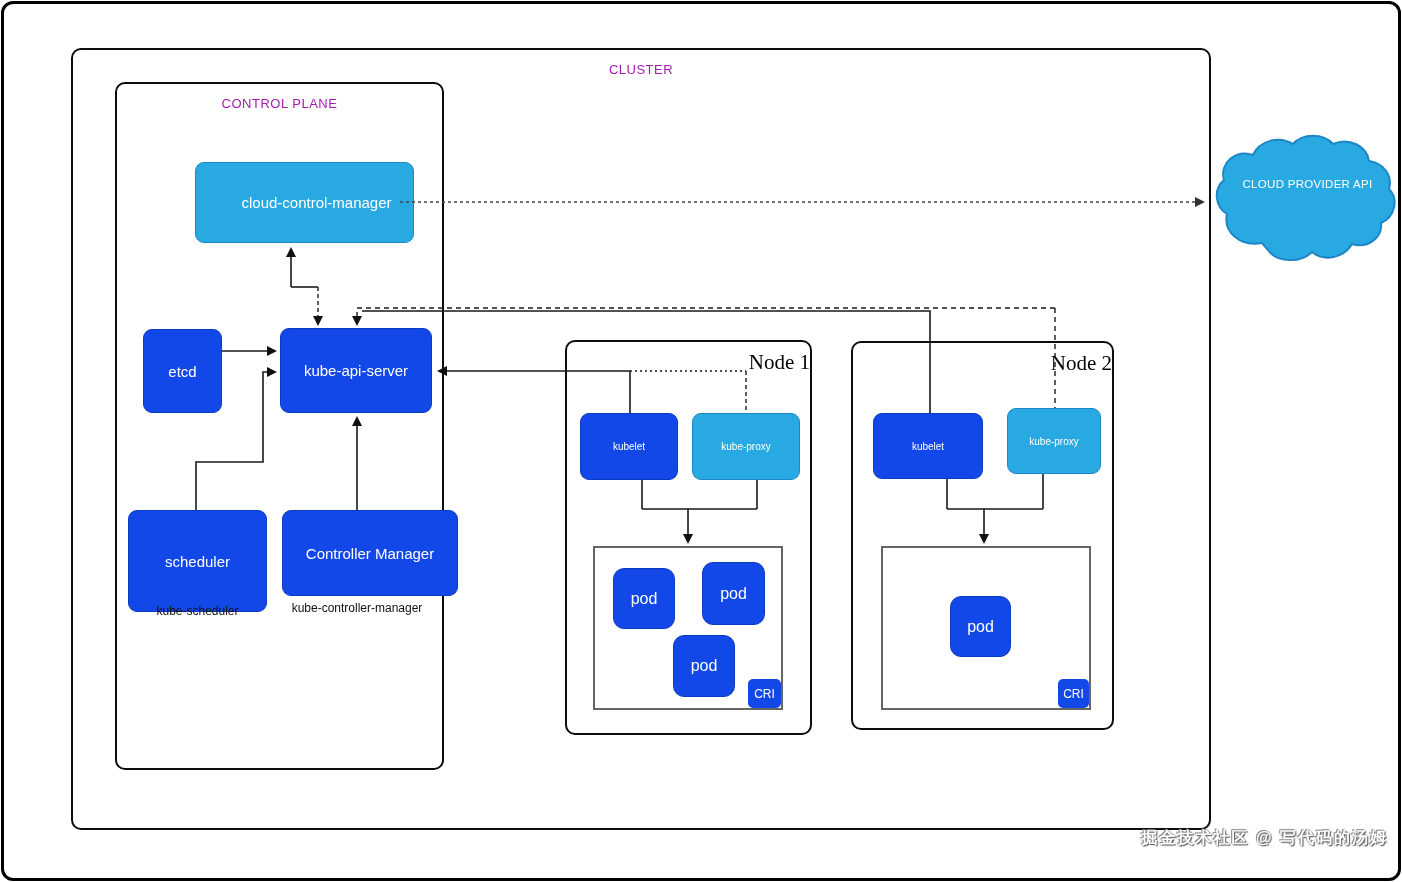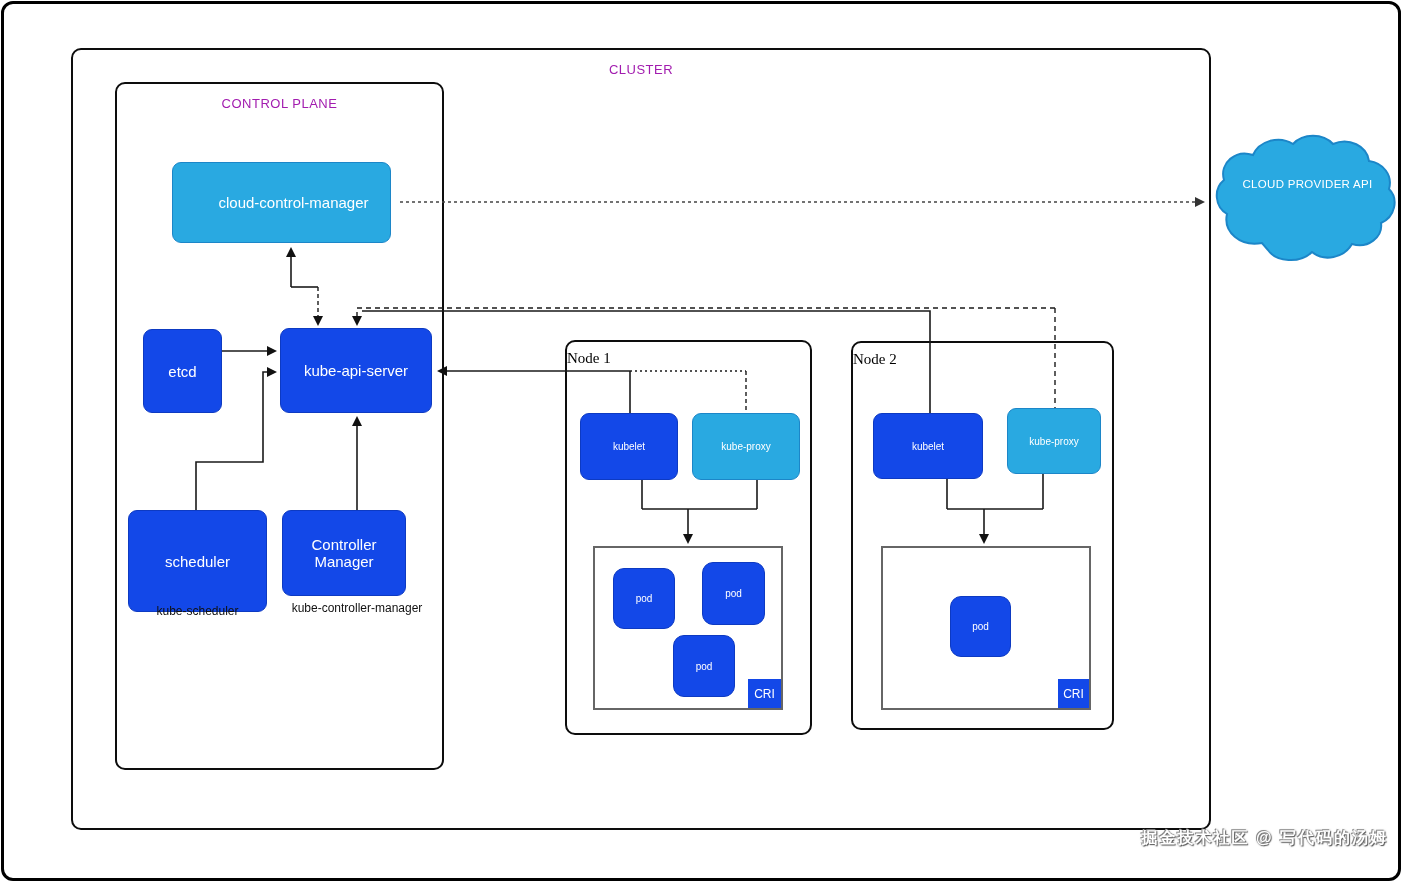--- a/index.html
+++ b/index.html
@@ -5,36 +5,36 @@
   html,body{margin:0;padding:0;background:#fff;}
   body{width:1402px;height:882px;position:relative;font-family:"Liberation Sans",sans-serif;overflow:hidden;}
   .abs{position:absolute;box-sizing:border-box;}
 
   .canvas-border{left:1px;top:1px;width:1400px;height:880px;border:3px solid #000;border-radius:12px;}
 
   .frame{border:2px solid #0d0d0d;border-radius:10px;background:transparent;}
   .frame-title{position:absolute;top:12px;left:0;width:100%;text-align:center;
     font-size:13px;color:#a21caf;letter-spacing:.5px;}
 
-  .node-title{position:absolute;top:8px;left:0;width:100%;text-align:left;
-    font-family:"Liberation Serif",serif;font-size:15px;color:#000;}
+  .node-title{position:absolute;top:8px;left:0;width:100%;text-align:right;
+    font-family:"Liberation Serif",serif;font-size:21px;color:#000;}
 
   .bluebox{display:flex;align-items:center;justify-content:center;color:#fff;
     border-radius:9px;text-align:center;}
   .dark{background:#1348E8;border:1px solid #0D3AC2;}
   .light{background:#29A9E1;border:1px solid #1C86C8;}
   .f15{font-size:15px;}
   .f14{font-size:10px;}
-  .f13{font-size:10px;}
+  .f13{font-size:16px;}
 
   .caption{font-size:12px;color:#111;text-align:center;}
 
   .cri-frame{border:2px solid #666;background:#fff;}
   .cri-badge{display:flex;align-items:center;justify-content:center;color:#fff;
-    background:#1348E8;font-size:12px;border-radius:0;}
+    background:#1348E8;font-size:12px;border-radius:5px;}
 
   .pod{border-radius:11px;}
 
   svg.overlay{position:absolute;left:0;top:0;width:1402px;height:882px;pointer-events:none;}
 
   .cloud-label{display:flex;align-items:center;justify-content:center;color:#fff;
     font-size:11.5px;text-align:center;letter-spacing:.3px;}
 
   .watermark{font-size:16px;font-weight:bold;color:#fff;white-space:nowrap;
     text-shadow:-1px -1px 0 #8a8a8a, 1px 1px 1px #555, 0 0 2px #777;
@@ -46,30 +46,30 @@
 <div class="abs canvas-border"></div>
 
 <div class="abs frame" style="left:71px;top:48px;width:1140px;height:782px;">
   <div class="frame-title">CLUSTER</div>
 </div>
 
 <div class="abs frame" style="left:115px;top:82px;width:329px;height:688px;border-width:2px;">
   <div class="frame-title">CONTROL PLANE</div>
 </div>
 
-<div class="abs bluebox light f15" style="left:172px;top:162px;width:219px;height:81px;padding-left:24px;">cloud-control-manager</div>
+<div class="abs bluebox light f15" style="left:195px;top:162px;width:219px;height:81px;padding-left:24px;">cloud-control-manager</div>
 
 <div class="abs bluebox dark f15" style="left:143px;top:329px;width:79px;height:84px;">etcd</div>
 
 <div class="abs bluebox dark f15" style="left:280px;top:328px;width:152px;height:85px;text-align:right;">kube-api-server</div>
 
 <div class="abs bluebox dark f15" style="left:128px;top:510px;width:139px;height:102px;">scheduler</div>
 <div class="abs caption" style="left:128px;top:604px;width:139px;">kube-scheduler</div>
 
-<div class="abs bluebox dark f15" style="left:282px;top:510px;width:124px;height:86px;">Controller Manager</div>
+<div class="abs bluebox dark f15" style="left:282px;top:510px;width:176px;height:86px;">Controller Manager</div>
 <div class="abs caption" style="left:272px;top:601px;width:170px;">kube-controller-manager</div>
 
 <div class="abs frame" style="left:565px;top:340px;width:247px;height:395px;">
   <div class="node-title">Node 1</div>
 </div>
 <div class="abs bluebox dark f14" style="left:580px;top:413px;width:98px;height:67px;">kubelet</div>
 <div class="abs bluebox light f14" style="left:692px;top:413px;width:108px;height:67px;">kube-proxy</div>
 <div class="abs cri-frame" style="left:593px;top:546px;width:190px;height:164px;">
   <div class="abs bluebox dark pod f13" style="left:18px;top:20px;width:62px;height:61px;">pod</div>
   <div class="abs bluebox dark pod f13" style="left:107px;top:14px;width:63px;height:63px;">pod</div>

